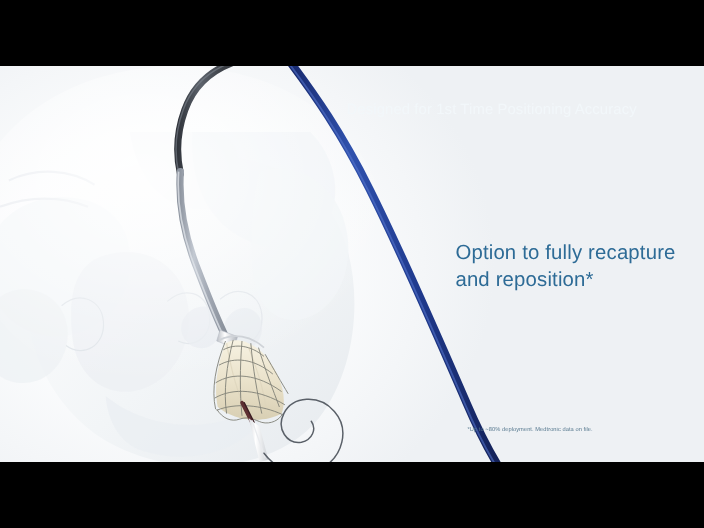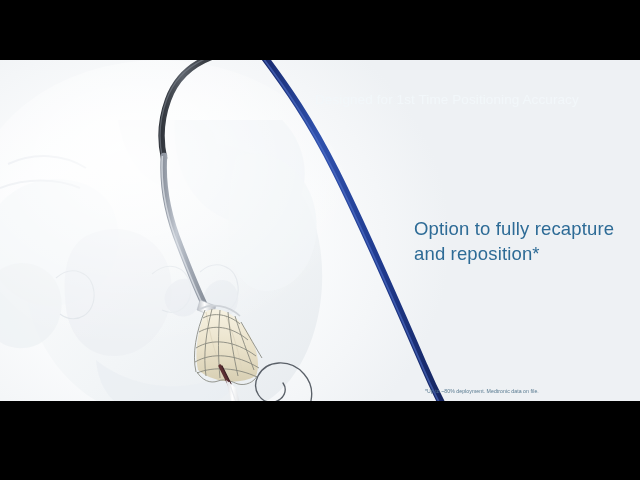--- a/index.html
+++ b/index.html
@@ -1,17 +1,17 @@
 <!DOCTYPE html>
 <html><head>
 <meta charset="utf-8">
 <style>
   html,body{margin:0;padding:0;background:#000;}
   body{width:640px;height:480px;overflow:hidden;font-family:"Liberation Sans",sans-serif;}
-  #frame{position:relative;width:640px;height:401px;background:#000;overflow:hidden;}
+  #frame{position:relative;width:640px;height:480px;background:#000;overflow:hidden;}
 
   
   .bar{position:absolute;left:0;width:640px;background:#000;z-index:60;}
   #bar-top{top:0;height:60px;}
   #bar-bottom{top:420px;height:60px;}
 
   
   #stage{position:absolute;left:0;top:60px;width:640px;height:360px;overflow:hidden;
          background:
            radial-gradient(ellipse 300px 260px at 150px 180px,#ffffff 0%,#fbfcfd 48%,#f4f6f8 78%,#eef1f4 100%),

